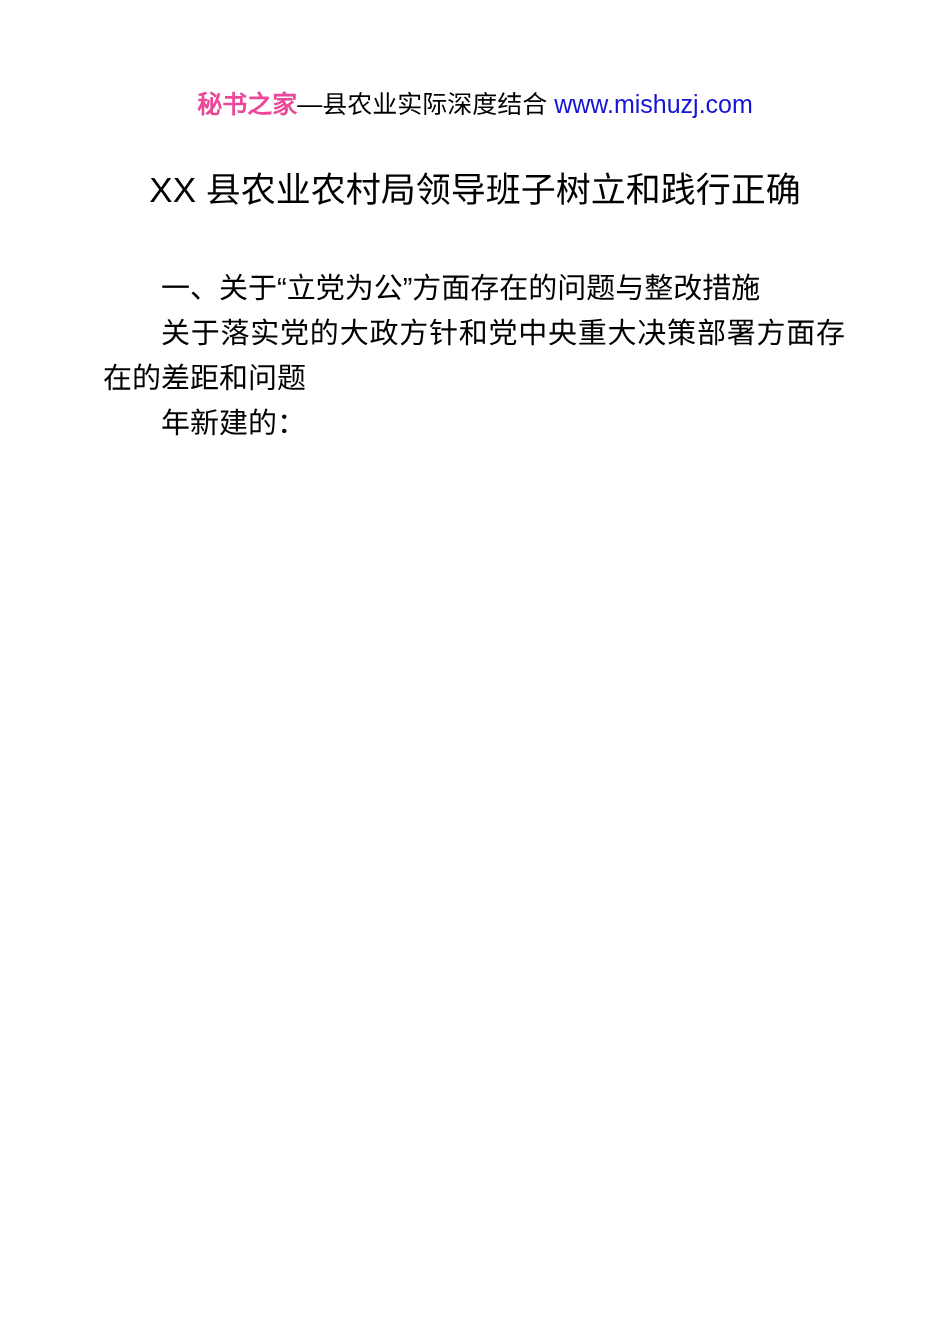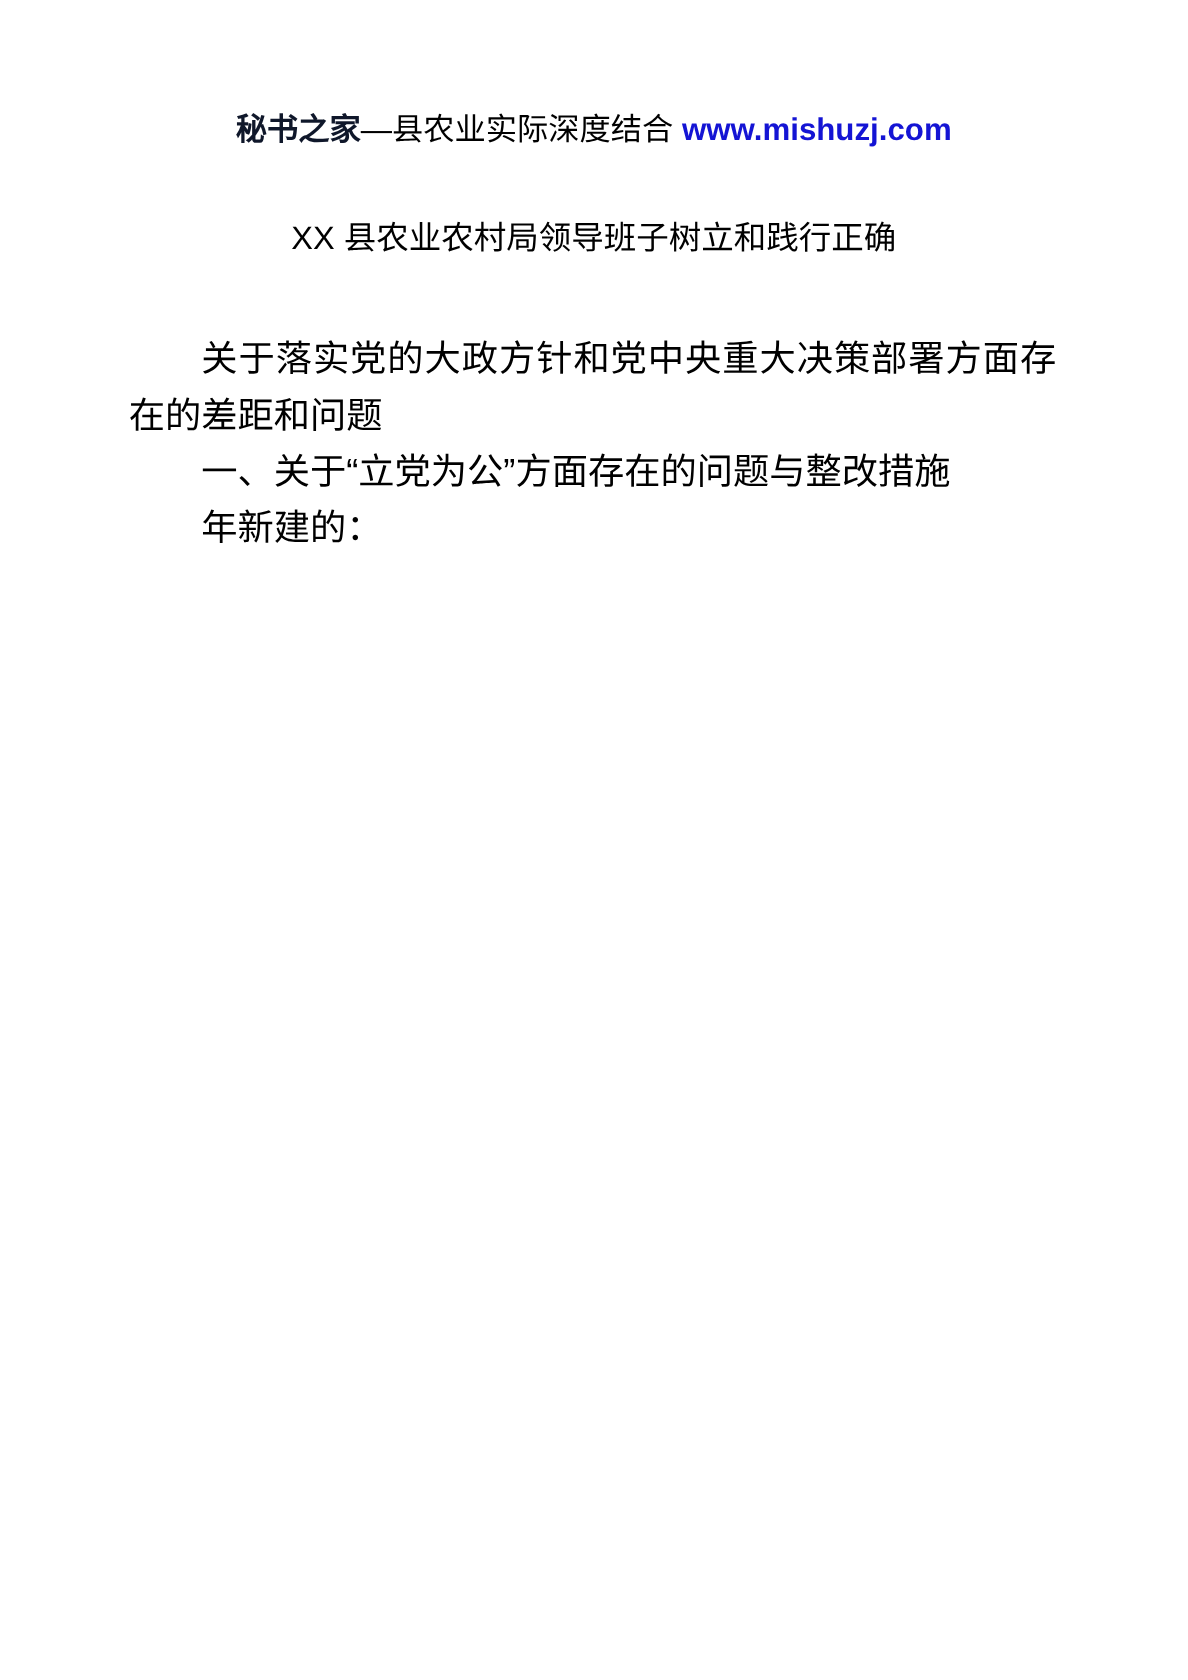--- a/index.html
+++ b/index.html
@@ -20,26 +20,25 @@
     text-align: center;
     font-size: 25px;
     line-height: 32px;
     white-space: nowrap;
   }
   .brand {
     font-weight: 700;
   }
   .header-url {
     text-decoration: none;
-    font-weight: bold;
   }
   .doc-title {
     margin: 46px 100px 0 100px;
     text-align: center;
-    font-size: 26px;
+    font-size: 35px;
     line-height: 48px;
     font-weight: 400;
   }
   .doc-title .title-line {
     display: block;
   }
   .doc-body {
     margin: 52px 105px 0 103px;
   }
   .para {
@@ -49,24 +48,24 @@
     text-align: justify;
     text-indent: 2em;
     font-weight: 400;
     word-break: break-all;
   }
 </style>
 </head>
 <body>
 
 <div class="page-header">
-  <span class="brand" style="color: #0f172a;">秘书之家</span><span class="tagline">—县农业实际深度结合 </span><a class="header-url" href="#" style="color: rgb(20, 20, 212);">www.mishuzj.com</a>
+  <span class="brand" style="color: #ec4899;">秘书之家</span><span class="tagline">—县农业实际深度结合 </span><a class="header-url" href="#" style="color: rgb(20, 20, 212);">www.mishuzj.com</a>
 </div>
 
 <h1 class="doc-title">
   <span class="title-line">XX 县农业农村局领导班子树立和践行正确</span>
 </h1>
 
 <div class="doc-body">
+  <p class="para">一、关于“立党为公”方面存在的问题与整改措施</p>
   <p class="para">关于落实党的大政方针和党中央重大决策部署方面存在的差距和问题</p>
-  <p class="para">一、关于“立党为公”方面存在的问题与整改措施</p>
   <p class="para">年新建的：</p>
 </div>
 
 </body></html>

